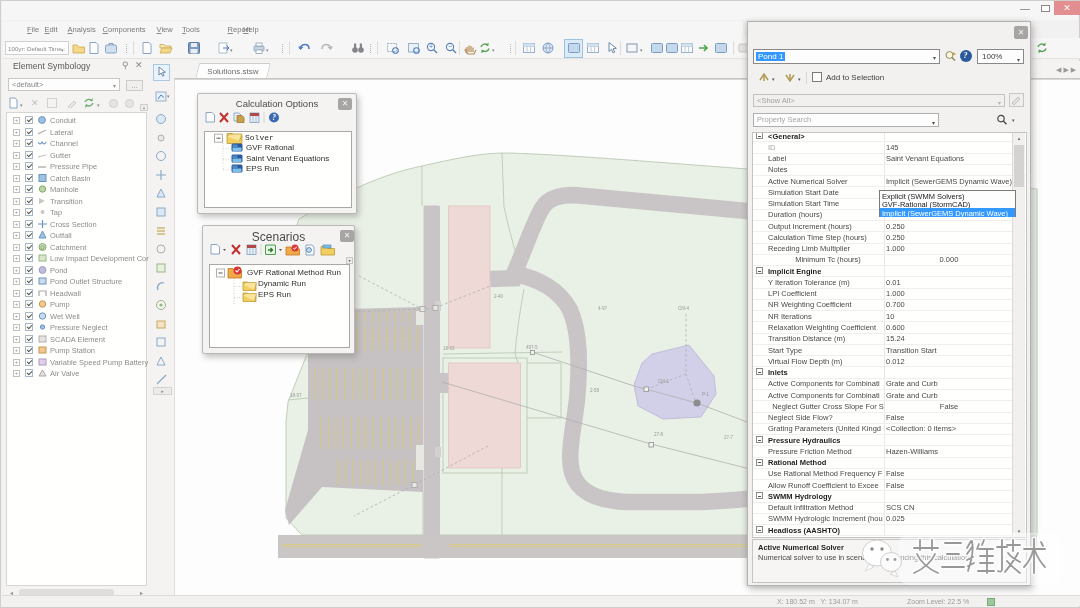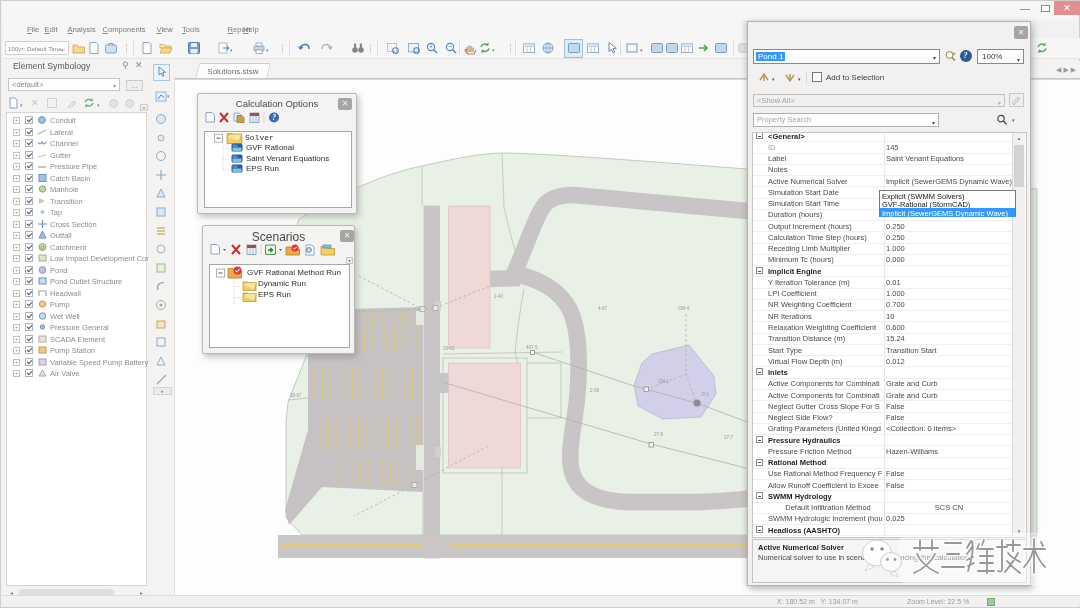--- a/index.html
+++ b/index.html
@@ -493,21 +493,21 @@
           <span class="tlab">Wet Well</span>
         </div>
         <div class="trow" style="top:209.0px;">
           <span class="plus">+</span>
           <span class="cb"></span>
           <span class="tico">
             <svg width="9" height="8">
               <circle cx="4.5" cy="4" r="2.2" fill="#9ec2e4" stroke="#6a94c0"></circle>
             </svg>
           </span>
-          <span class="tlab">Pressure General</span>
+          <span class="tlab">Pressure Neglect</span>
         </div>
         <div class="trow" style="top:220.5px;">
           <span class="plus">+</span>
           <span class="cb"></span>
           <span class="tico">
             <svg width="9" height="8">
               <rect x="1" y="1" width="7" height="6" fill="#e4e3e2" stroke="#b0afae"></rect>
             </svg>
           </span>
           <span class="tlab">SCADA Element</span>
@@ -983,21 +983,21 @@
         <div class="prow" style="top:98.34px;">
           <span class="nm" style="">Calculation Time Step (hours)</span>
           <span class="vl">0.250</span>
         </div>
         <div class="pline" style="top:109.60px;"></div>
         <div class="prow" style="top:109.60px;">
           <span class="nm" style="">Receding Limb Multiplier</span>
           <span class="vl">1.000</span>
         </div>
         <div class="pline" style="top:120.86px;"></div>
-        <div class="prow" style="top:120.86px;">
+        <div class="prow" style="top:120.86px;text-align:center;">
           <span class="nm" style="">Minimum Tc (hours)</span>
           <span class="vl">0.000</span>
         </div>
         <div class="pline" style="top:132.12px;"></div>
         <div class="prow hdr" style="top:132.12px;">
           <span class="phdrbox"></span>
           <span class="nm" style="">Implicit Engine</span>
           <span class="vl"></span>
         </div>
         <div class="pline" style="top:143.38px;"></div>
@@ -1050,21 +1050,21 @@
         <div class="prow" style="top:244.72px;">
           <span class="nm" style="">Active Components for Combinati</span>
           <span class="vl">Grate and Curb</span>
         </div>
         <div class="pline" style="top:255.98px;"></div>
         <div class="prow" style="top:255.98px;">
           <span class="nm" style="">Active Components for Combinati</span>
           <span class="vl">Grate and Curb</span>
         </div>
         <div class="pline" style="top:267.24px;"></div>
-        <div class="prow" style="top:267.24px;">
+        <div class="prow" style="top:267.24px;text-align:center;">
           <span class="nm" style="">Neglect Gutter Cross Slope For S</span>
           <span class="vl">False</span>
         </div>
         <div class="pline" style="top:278.50px;"></div>
         <div class="prow" style="top:278.50px;">
           <span class="nm" style="">Neglect Side Flow?</span>
           <span class="vl">False</span>
         </div>
         <div class="pline" style="top:289.76px;"></div>
         <div class="prow" style="top:289.76px;">
@@ -1098,21 +1098,21 @@
           <span class="nm" style="">Allow Runoff Coefficient to Excee</span>
           <span class="vl">False</span>
         </div>
         <div class="pline" style="top:357.32px;"></div>
         <div class="prow hdr" style="top:357.32px;">
           <span class="phdrbox"></span>
           <span class="nm" style="">SWMM Hydrology</span>
           <span class="vl"></span>
         </div>
         <div class="pline" style="top:368.58px;"></div>
-        <div class="prow" style="top:368.58px;text-align:center;">
+        <div class="prow" style="top:368.58px;">
           <span class="nm" style="">Default Infiltration Method</span>
           <span class="vl">SCS CN</span>
         </div>
         <div class="pline" style="top:379.84px;"></div>
         <div class="prow" style="top:379.84px;">
           <span class="nm" style="">SWMM Hydrologic Increment (hou</span>
           <span class="vl">0.025</span>
         </div>
         <div class="pline" style="top:391.10px;"></div>
         <div class="prow hdr" style="top:391.10px;">

